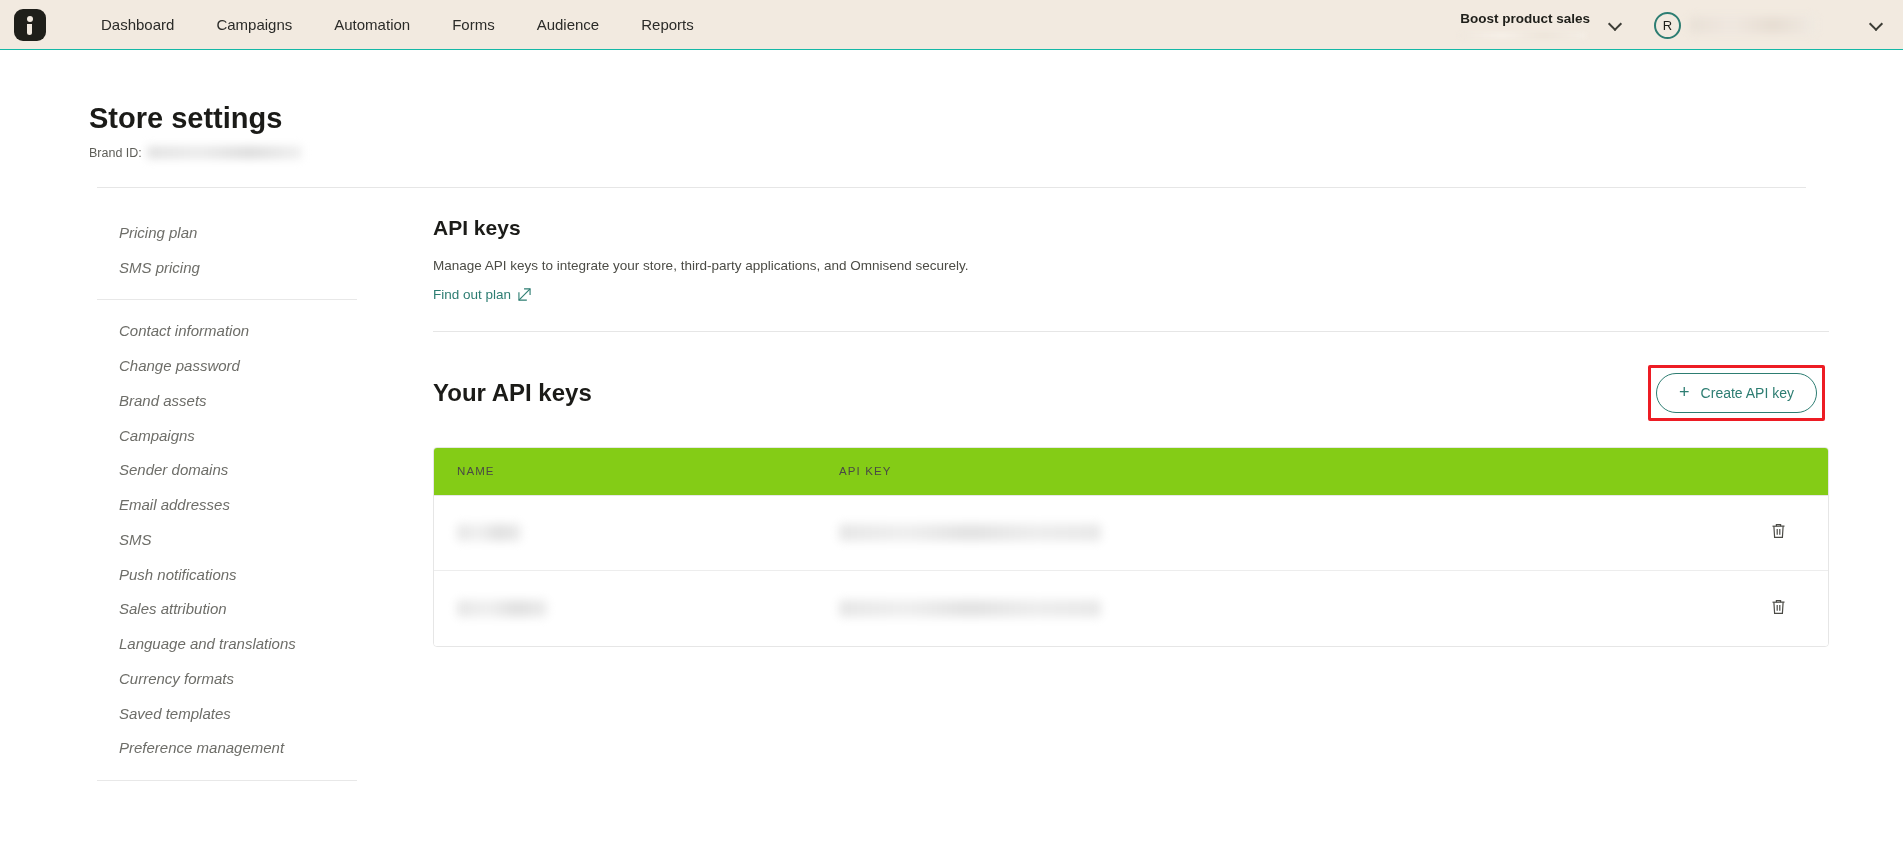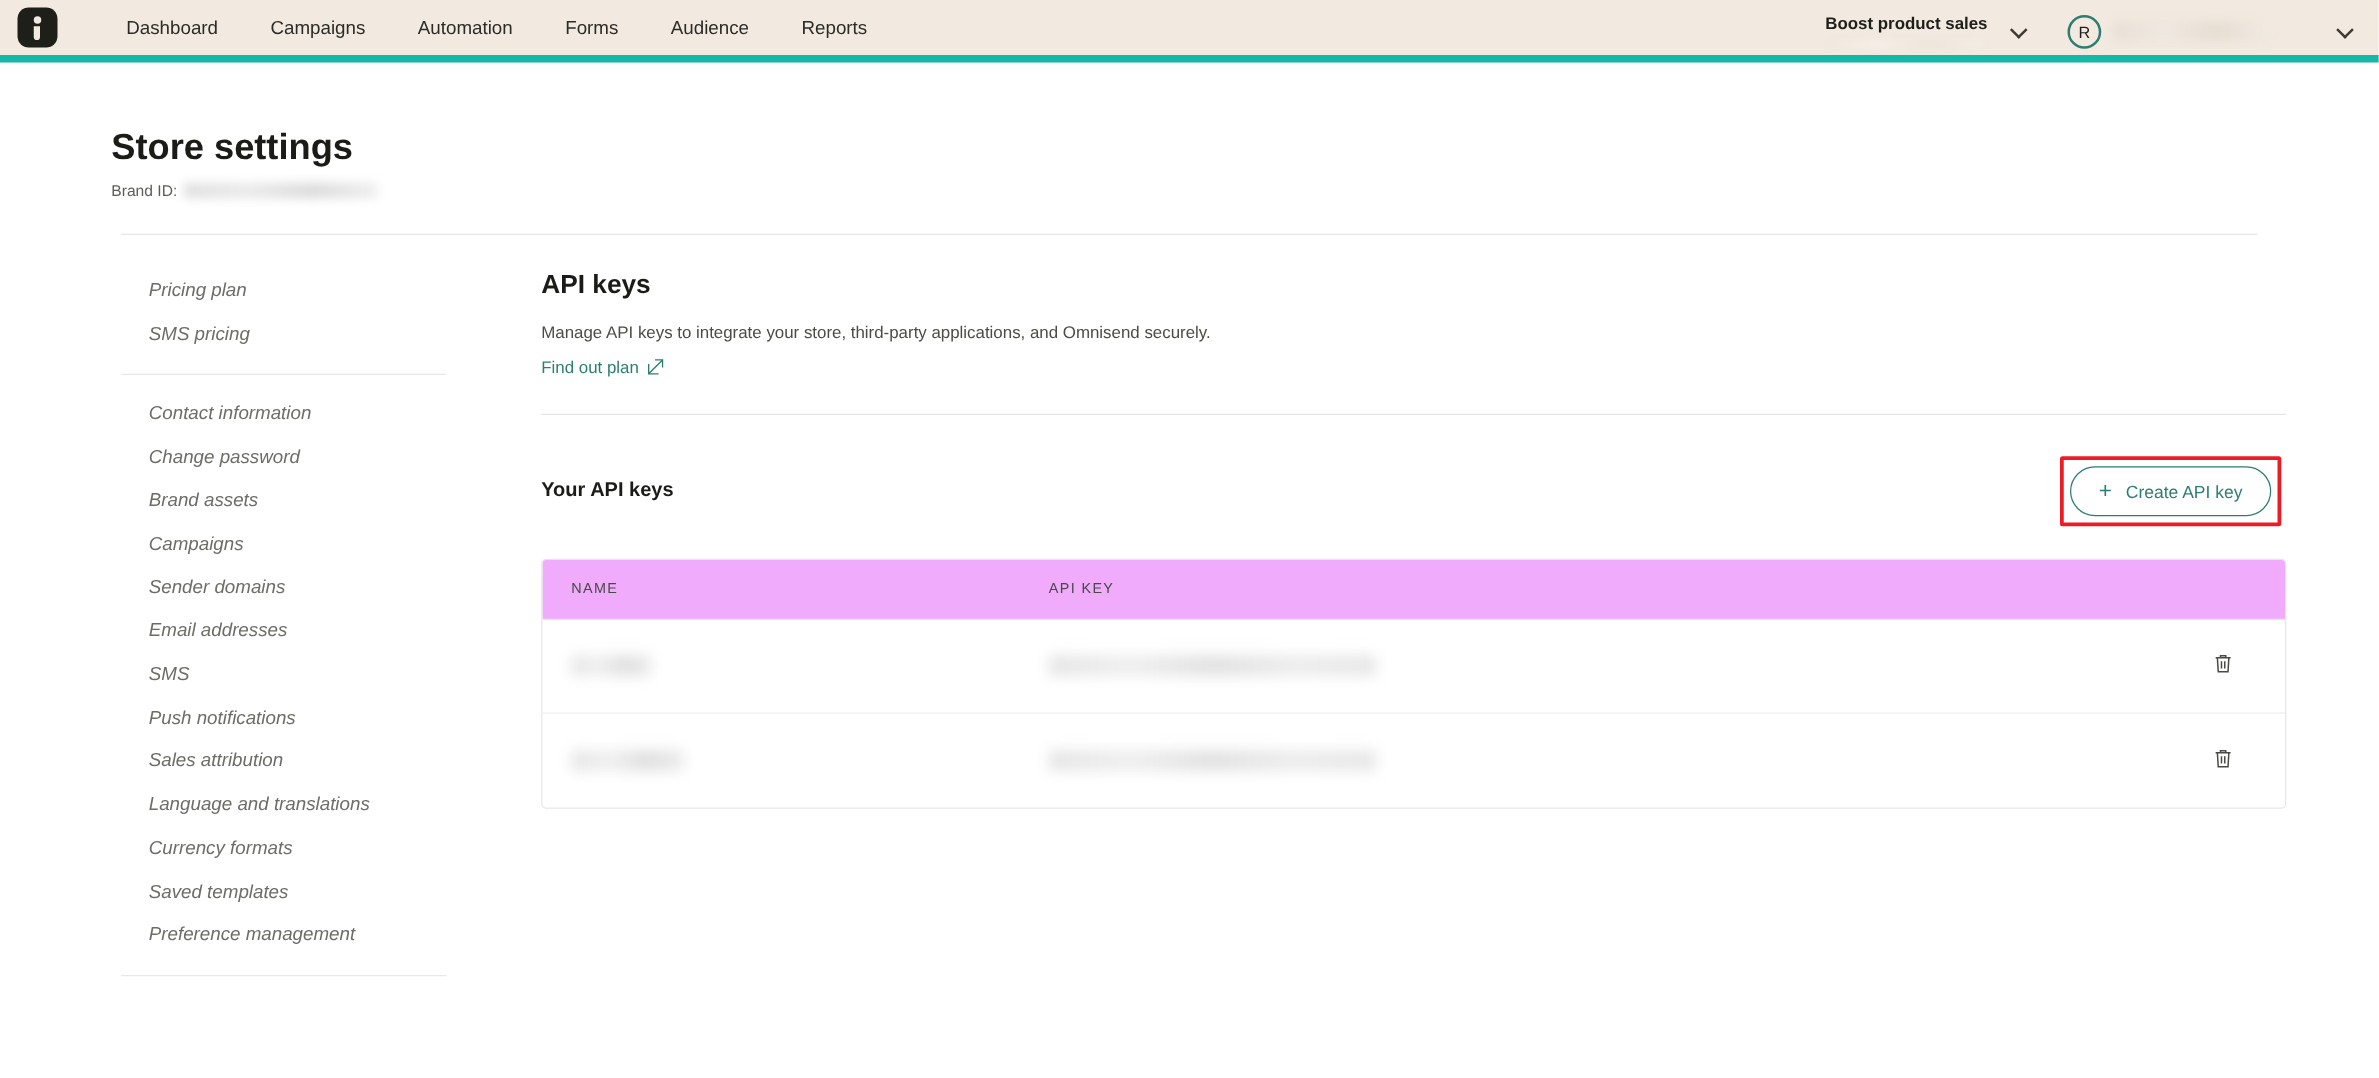--- a/index.html
+++ b/index.html
@@ -11,21 +11,21 @@
     font-family: "Liberation Sans", sans-serif;
   }
 
   
   .navbar {
     position: relative;
     height: 50px;
     background: #F2EAE0;
     display: flex;
     align-items: center;
-    border-bottom: 6px solid #14b8a6;
+    border-bottom: 1px solid #14b8a6;
   }
   .brand-logo {
     width: 32px; height: 32px;
     margin-left: 14px;
     background: #1F1F1A;
     border-radius: 9px;
     position: relative;
     flex: 0 0 auto;
   }
   .brand-logo .dot {
@@ -218,21 +218,21 @@
     margin: 28px 0 0 0;
   }
 
   .keys-head {
     display: flex;
     align-items: center;
     justify-content: space-between;
     margin-top: 33px;
   }
   .keys-title {
-    font-size: 16px;
+    font-size: 24px;
     font-weight: bold;
     color: #1B1B18;
     margin: 0;
   }
   .create-highlight {
     border: 3px solid #ED1C24;
     padding: 5px;
     border-radius: 2px;
     display: inline-block;
     margin-right: 4px;
@@ -260,21 +260,21 @@
 
   
   .table {
     margin-top: 26px;
     border: 1px solid #E6E6E6;
     border-radius: 4px;
     overflow: hidden;
     background: #fff;
   }
   .thead {
-    background: #f0abfc;
+    background: #84cc16;
     display: flex;
     align-items: center;
     height: 48px;
     border-bottom: 1px solid #E6E6E6;
   }
   .th {
     font-size: 11.5px;
     letter-spacing: 1.1px;
     color: #4A4A45;
     text-transform: uppercase;

